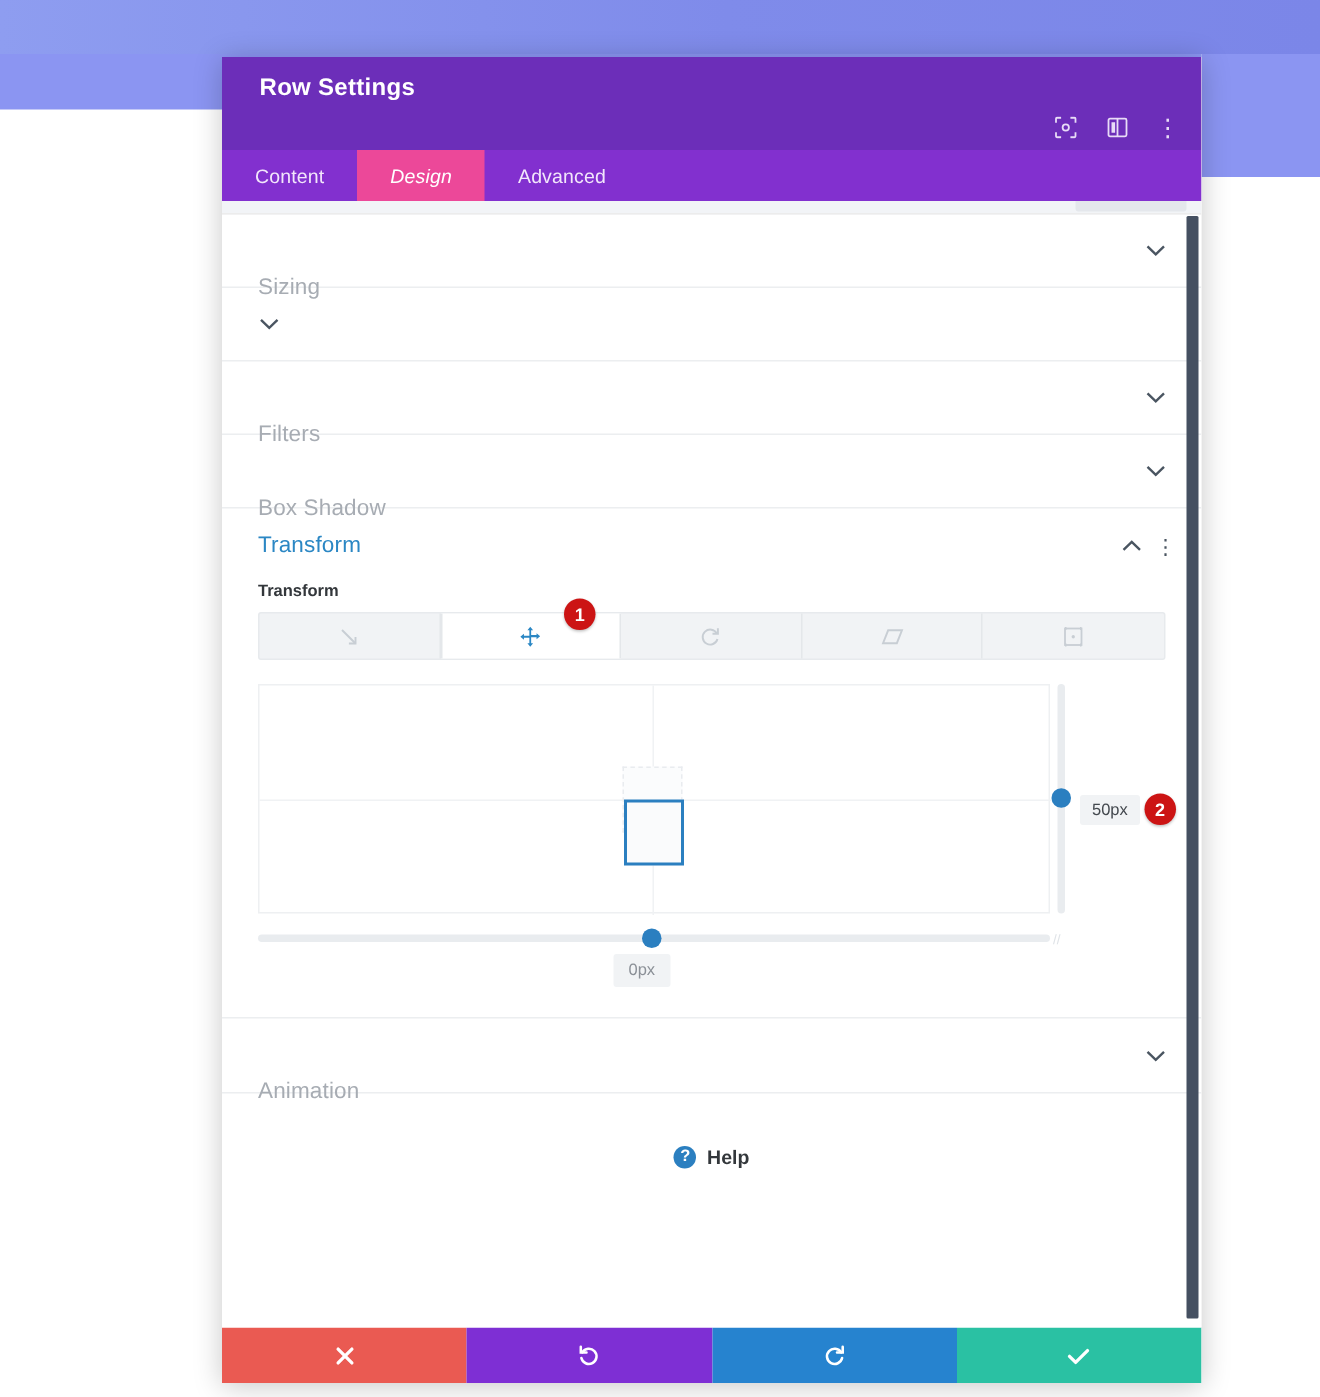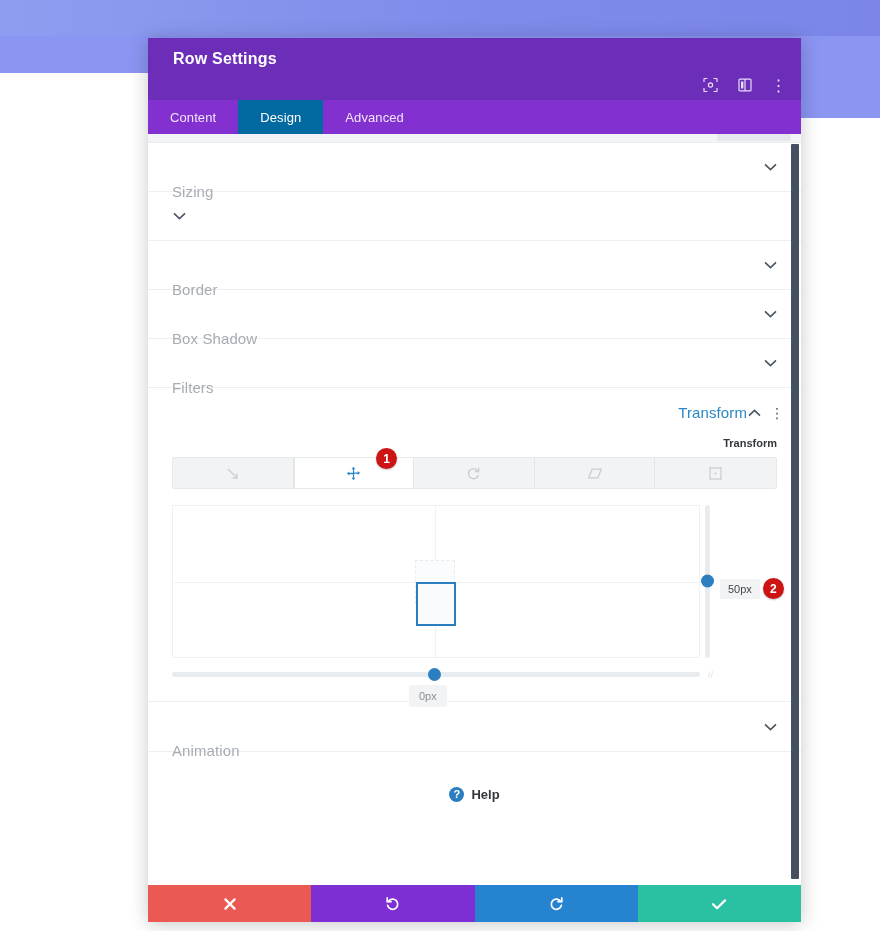--- a/index.html
+++ b/index.html
@@ -75,21 +75,21 @@
     background: #8230cf; height: 34px;
     display: flex; align-items: stretch;
     flex: 0 0 auto;
   }
   .m-tab {
     display: flex; align-items: center; justify-content: center;
     padding: 0 22px;
     color: #f2e6fb; font-size: 13px; cursor: pointer;
     letter-spacing: .1px;
   }
-  .m-tab.active { background: #0369a1; color: #ffffff; }
+  .m-tab.active { background: #ec4899; color: #ffffff; font-style: italic; }
 
   
   .m-body {
     flex: 1 1 auto; position: relative;
     background: #ffffff; overflow: hidden;
   }
   .scroll-clip-top {
     height: 9px; background: #f2f4f7;
     border-bottom: 1px solid #ececec;
     position: relative;
@@ -108,21 +108,21 @@
   }
   .acc-label {
     flex: 1 1 auto; font-size: 15px; color: #a7acb3; letter-spacing: .1px; margin-top: 48px;
   }
   .chev {
     width: 14px; height: 14px; color: #4a5561;
     display: flex; align-items: center; justify-content: center;
   }
 
   
-  .tf-section { border-bottom: 1px solid #eceef0; padding-bottom: 6px; text-align: right; }
+  .tf-section { border-bottom: 1px solid #eceef0; padding-bottom: 32px; }
   .tf-head {
     height: 49px; display: flex; align-items: center;
     padding: 0 18px 0 24px;
   }
   .tf-head-label {
     flex: 1 1 auto; font-size: 15px; color: #2b87c4; letter-spacing: .1px;
   }
   .tf-head .chev { color: #4a5561; margin-right: 10px; }
   .tf-dots { color: #4a5561; width: 12px; display: flex; justify-content: center; }
 
@@ -307,40 +307,32 @@
     </div>
 
     <div class="acc-row">
       <span class="chev">
         <svg width="13" height="8" viewBox="0 0 13 8" fill="none" stroke="currentColor" stroke-width="1.6">
             <path d="M1 1.3 6.5 6.6 12 1.3"></path>
           </svg>
       </span>
     </div>
 
+
     <div class="acc-row">
-      <span class="acc-label">Border</span>
+      <span class="acc-label">Filters</span>
       <span class="chev">
         <svg width="13" height="8" viewBox="0 0 13 8" fill="none" stroke="currentColor" stroke-width="1.6">
             <path d="M1 1.3 6.5 6.6 12 1.3"></path>
           </svg>
       </span>
     </div>
 
     <div class="acc-row">
       <span class="acc-label">Box Shadow</span>
-      <span class="chev">
-        <svg width="13" height="8" viewBox="0 0 13 8" fill="none" stroke="currentColor" stroke-width="1.6">
-            <path d="M1 1.3 6.5 6.6 12 1.3"></path>
-          </svg>
-      </span>
-    </div>
-
-    <div class="acc-row">
-      <span class="acc-label">Filters</span>
       <span class="chev">
         <svg width="13" height="8" viewBox="0 0 13 8" fill="none" stroke="currentColor" stroke-width="1.6">
             <path d="M1 1.3 6.5 6.6 12 1.3"></path>
           </svg>
       </span>
     </div>
 
     <div class="tf-section">
 
       <div class="tf-head">

